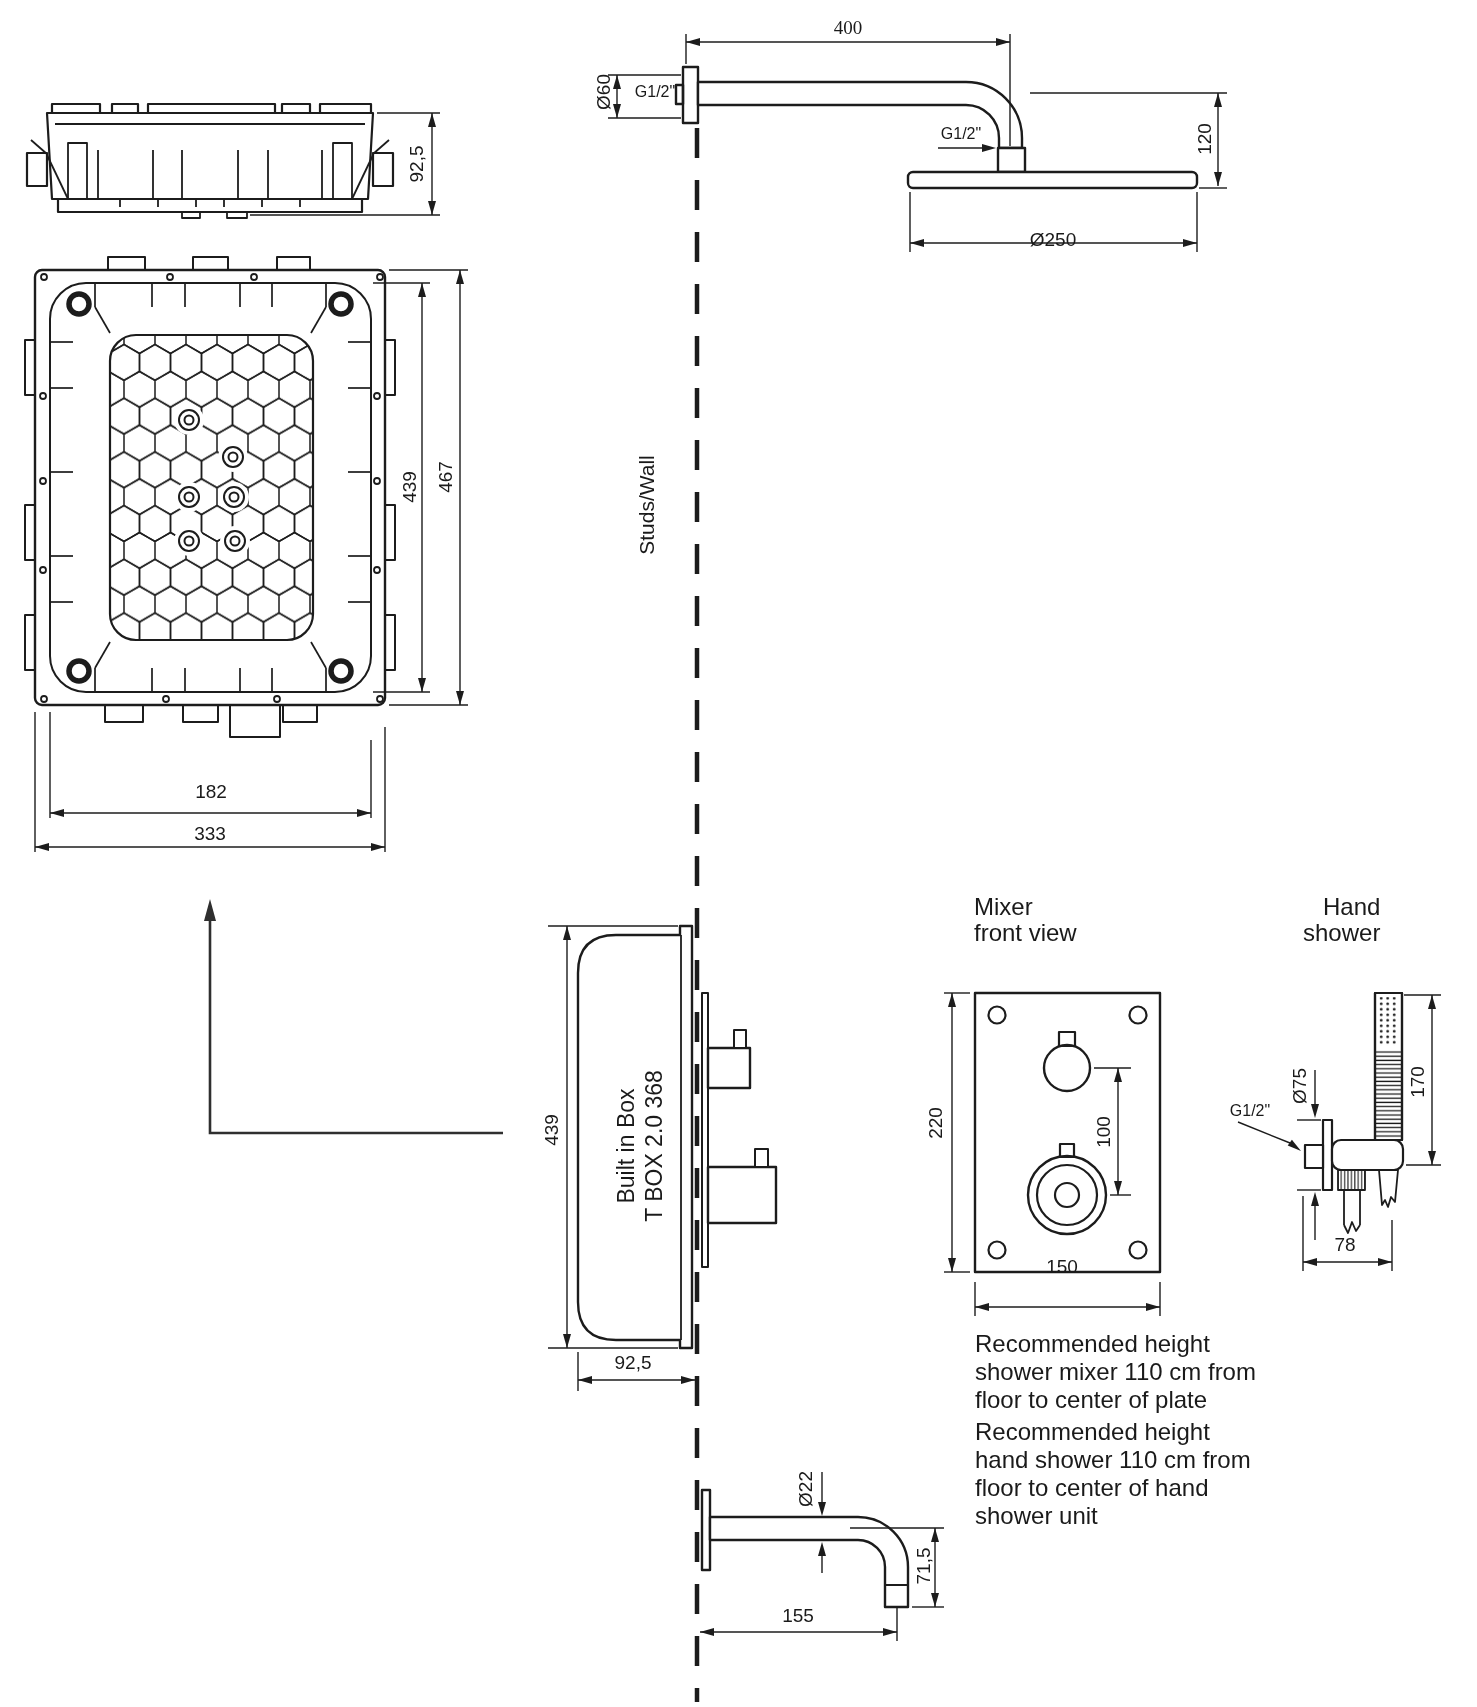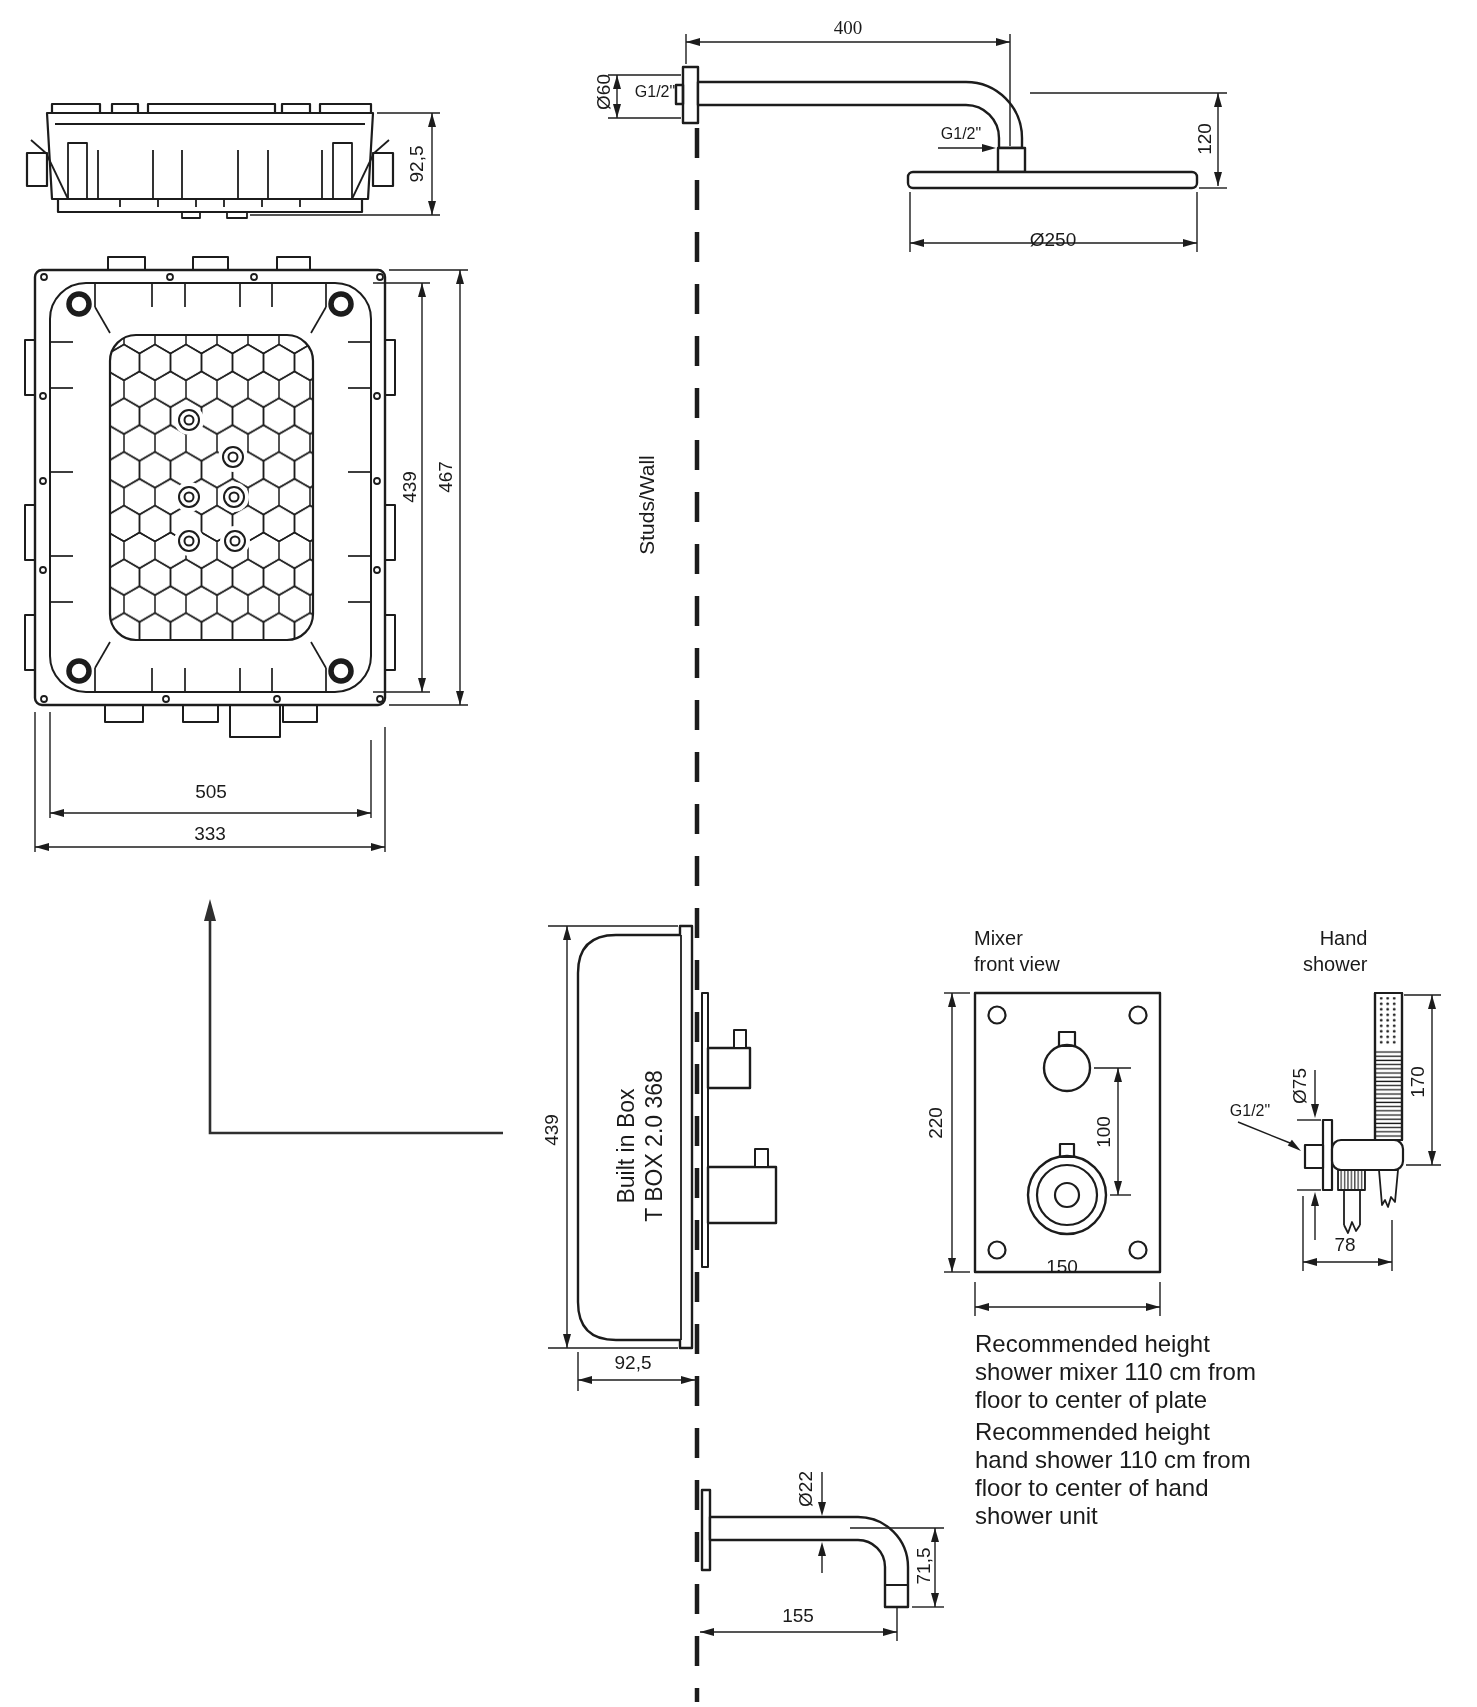--- a/index.html
+++ b/index.html
@@ -7,21 +7,21 @@
          font-family:"Liberation Sans", sans-serif;color:#1a1a1a;}
   .stage svg{position:absolute;left:0;top:0;}
   .lbl{position:absolute;color:#1a1a1a;white-space:pre-line;}
   .c{transform:translate(-50%,-50%);white-space:nowrap;text-align:center;}
   .v{transform:translate(-50%,-50%) rotate(-90deg);white-space:nowrap;}
   .vblock{transform:translate(-50%,-50%) rotate(-90deg);text-align:center;white-space:pre;}
   .s16{font-size:16px;}
   .s19{font-size:19px;}
   .s21{font-size:21px;line-height:22.5px;}
   .s20{font-size:24px;line-height:28px;}
-  .s22{font-size:20px;line-height:26px;margin-top:31px;}
+  .s22{font-size:24px;line-height:26px;}
   .s23{font-size:23px;line-height:28px;}
   .wm{font-size:15px;color:#c9c9c9;letter-spacing:.5px;}
 </style>
 </head>
 <body>
 
 <div class="stage">
 
 <svg width="1477" height="1707" viewBox="0 0 1477 1707">
   <defs>
@@ -387,21 +387,21 @@
         <line x1="912" y1="1607" x2="944" y2="1607"></line>
     <line x1="935" y1="1528" x2="935" y2="1607"></line>
     <polygon points="935,1528 931,1542 939,1542" fill="#1c1c1c" stroke="none"></polygon>
     <polygon points="935,1607 931,1593 939,1593" fill="#1c1c1c" stroke="none"></polygon>
   </g>
 </svg>
 
 <div class="lbl v s19" style="left:417px;top:164px;">92,5</div>
 <div class="lbl v s19" style="left:410px;top:487px;">439</div>
 <div class="lbl v s19" style="left:446px;top:477px;">467</div>
-<div class="lbl c s19" style="left:211px;top:792px;">505</div>
+<div class="lbl c s19" style="left:211px;top:792px;">182</div>
 <div class="lbl c s19" style="left:210px;top:834px;">333</div>
 
 <div class="lbl v s21" style="left:647px;top:505px;">Studs/Wall</div>
 
 <div class="lbl c s19" style="left:848px;top:28px;font-family:Liberation Serif, serif;">400</div>
 <div class="lbl v s19" style="left:604px;top:92px;">Ø60</div>
 <div class="lbl c s16" style="left:655px;top:92px;">G1/2"</div>
 <div class="lbl c s16" style="left:961px;top:134px;">G1/2"</div>
 <div class="lbl v s19" style="left:1205px;top:139px;">120</div>
 <div class="lbl c s19" style="left:1053px;top:240px;">Ø250</div>

